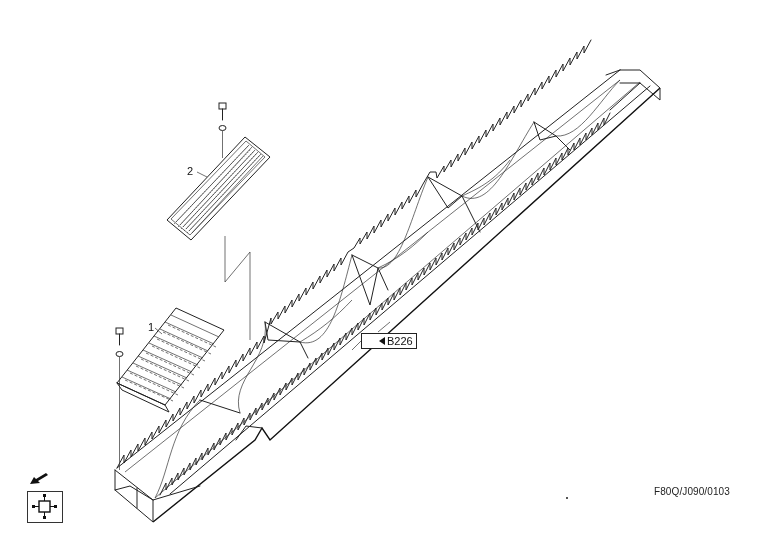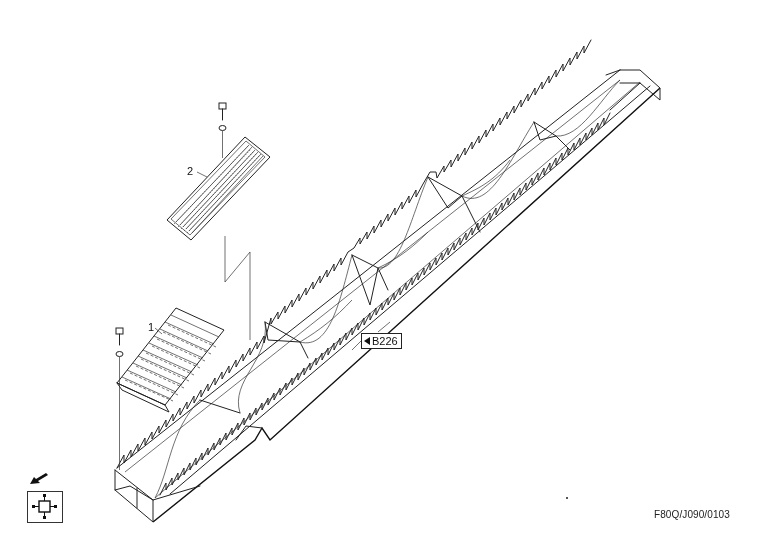--- a/index.html
+++ b/index.html
@@ -5,21 +5,21 @@
     html, body { margin: 0; padding: 0; background: #ffffff; }
     body { width: 766px; height: 536px; position: relative; overflow: hidden;
            font-family: "Liberation Sans", sans-serif; }
     #canvas { position: absolute; left: 0; top: 0; width: 766px; height: 536px; }
     .ln { fill: none; stroke: #222; stroke-width: 1; stroke-linejoin: round; stroke-linecap: round; }
     .ln-thick { fill: none; stroke: #111; stroke-width: 1.4; }
     .ln-thin { fill: none; stroke: #333; stroke-width: 0.7; }
     .fill-white { fill: #fff; stroke: #222; stroke-width: 1; }
     .callout-num { position: absolute; font-size: 11px; color: #111; }
     .ref-box { position: absolute; border: 1px solid #222; background: #fff;
-               font-size: 11px; padding: 1px 3px 1px 2px; line-height: 12px; color: #111;
+               font-size: 11px; padding: 1px 3px 1px 17px; line-height: 12px; color: #111;
                display: flex; align-items: center; gap: 2px; }
     .ref-arrow { display: inline-block; width: 0; height: 0; border-top: 4px solid transparent;
                  border-bottom: 4px solid transparent; border-right: 6px solid #111; }
     .drawing-code { position: absolute; font-size: 10px; color: #222; letter-spacing: 0.1px; }
     .view-box { position: absolute; left: 27px; top: 491px; width: 34px; height: 30px;
                 border: 1px solid #333; background: #fff; }
     .view-arrow { position: absolute; left: 28px; top: 472px; }
   </style>
 </head>
 <body>
@@ -155,21 +155,21 @@
 </svg>
 
 <div class="callout-num" style="left:187px; top:165px;">2</div>
 <div class="callout-num" style="left:148px; top:321px;">1</div>
 
 <div class="ref-box" style="left:361px; top:333px;">
   <span class="ref-arrow"></span>
   <span>B226</span>
 </div>
 
-<div class="drawing-code" style="left:654px; top:509px;">F80Q/J090/0103</div>
+<div class="drawing-code" style="left:654px; top:486px;">F80Q/J090/0103</div>
 
 <svg class="view-arrow" width="22" height="14" viewBox="0 0 22 14">
   <polygon points="2,12 6,5 8,7 18,1 20,3 10,9 12,11" fill="#111"></polygon>
 </svg>
 <div class="view-box">
   <svg width="34" height="30" viewBox="0 0 34 30">
     <rect x="11" y="9" width="11" height="11" fill="#fff" stroke="#111" stroke-width="1.4"></rect>
     <line x1="16.5" y1="4" x2="16.5" y2="9" stroke="#111"></line>
     <line x1="16.5" y1="20" x2="16.5" y2="25" stroke="#111"></line>
     <line x1="6" y1="14.5" x2="11" y2="14.5" stroke="#111"></line>

